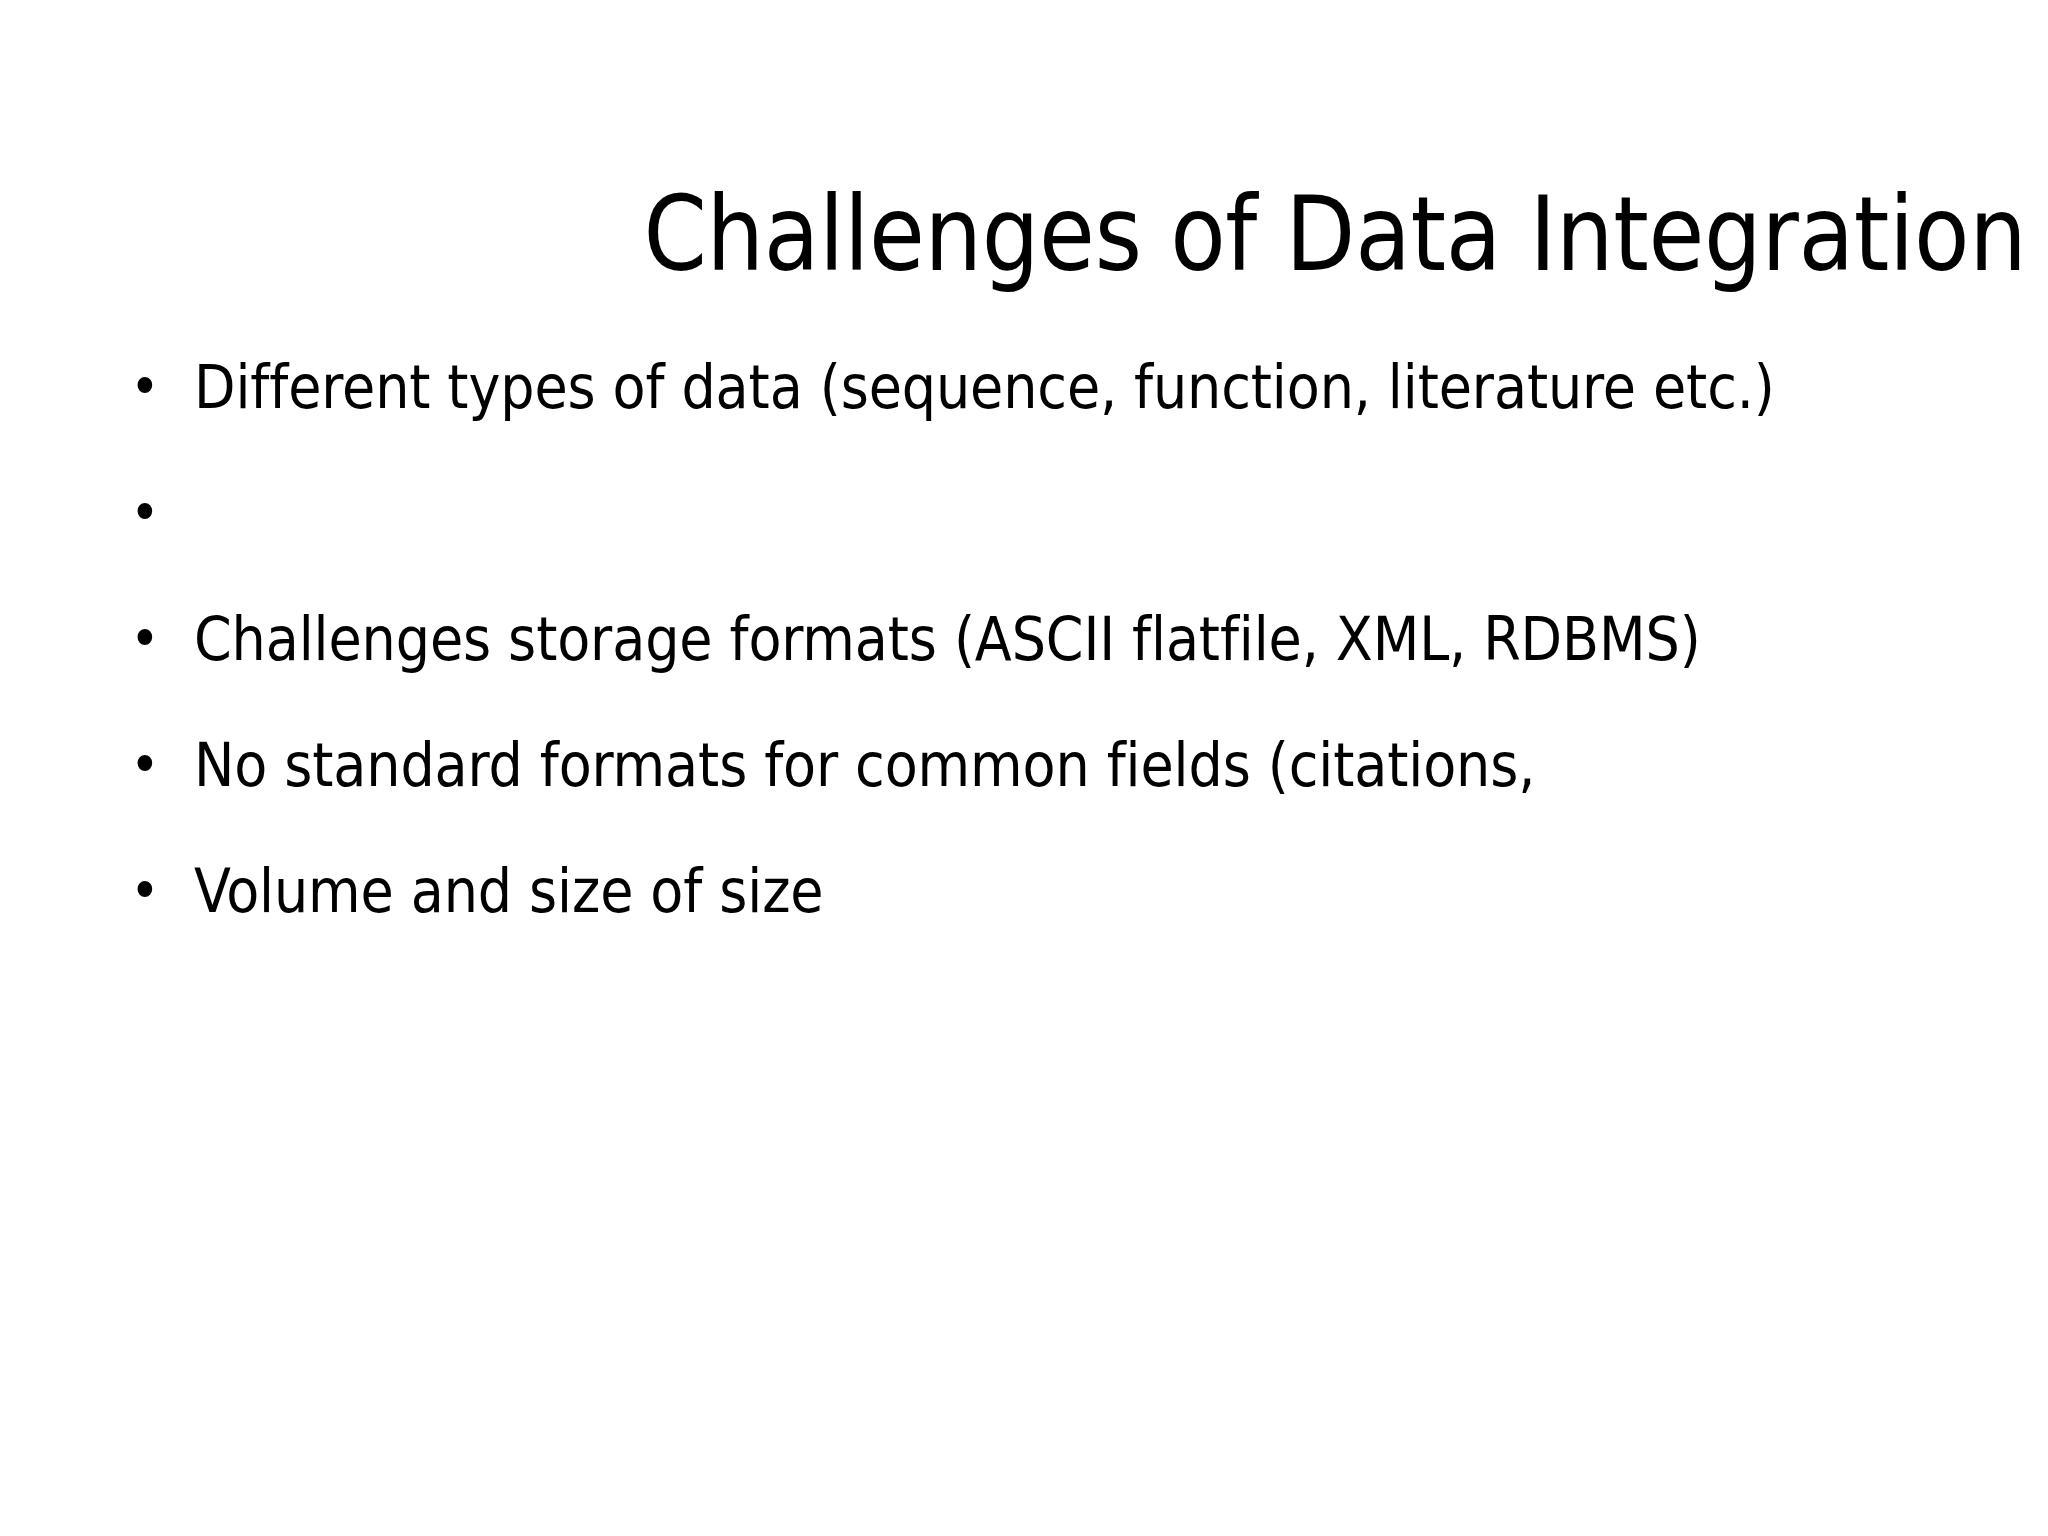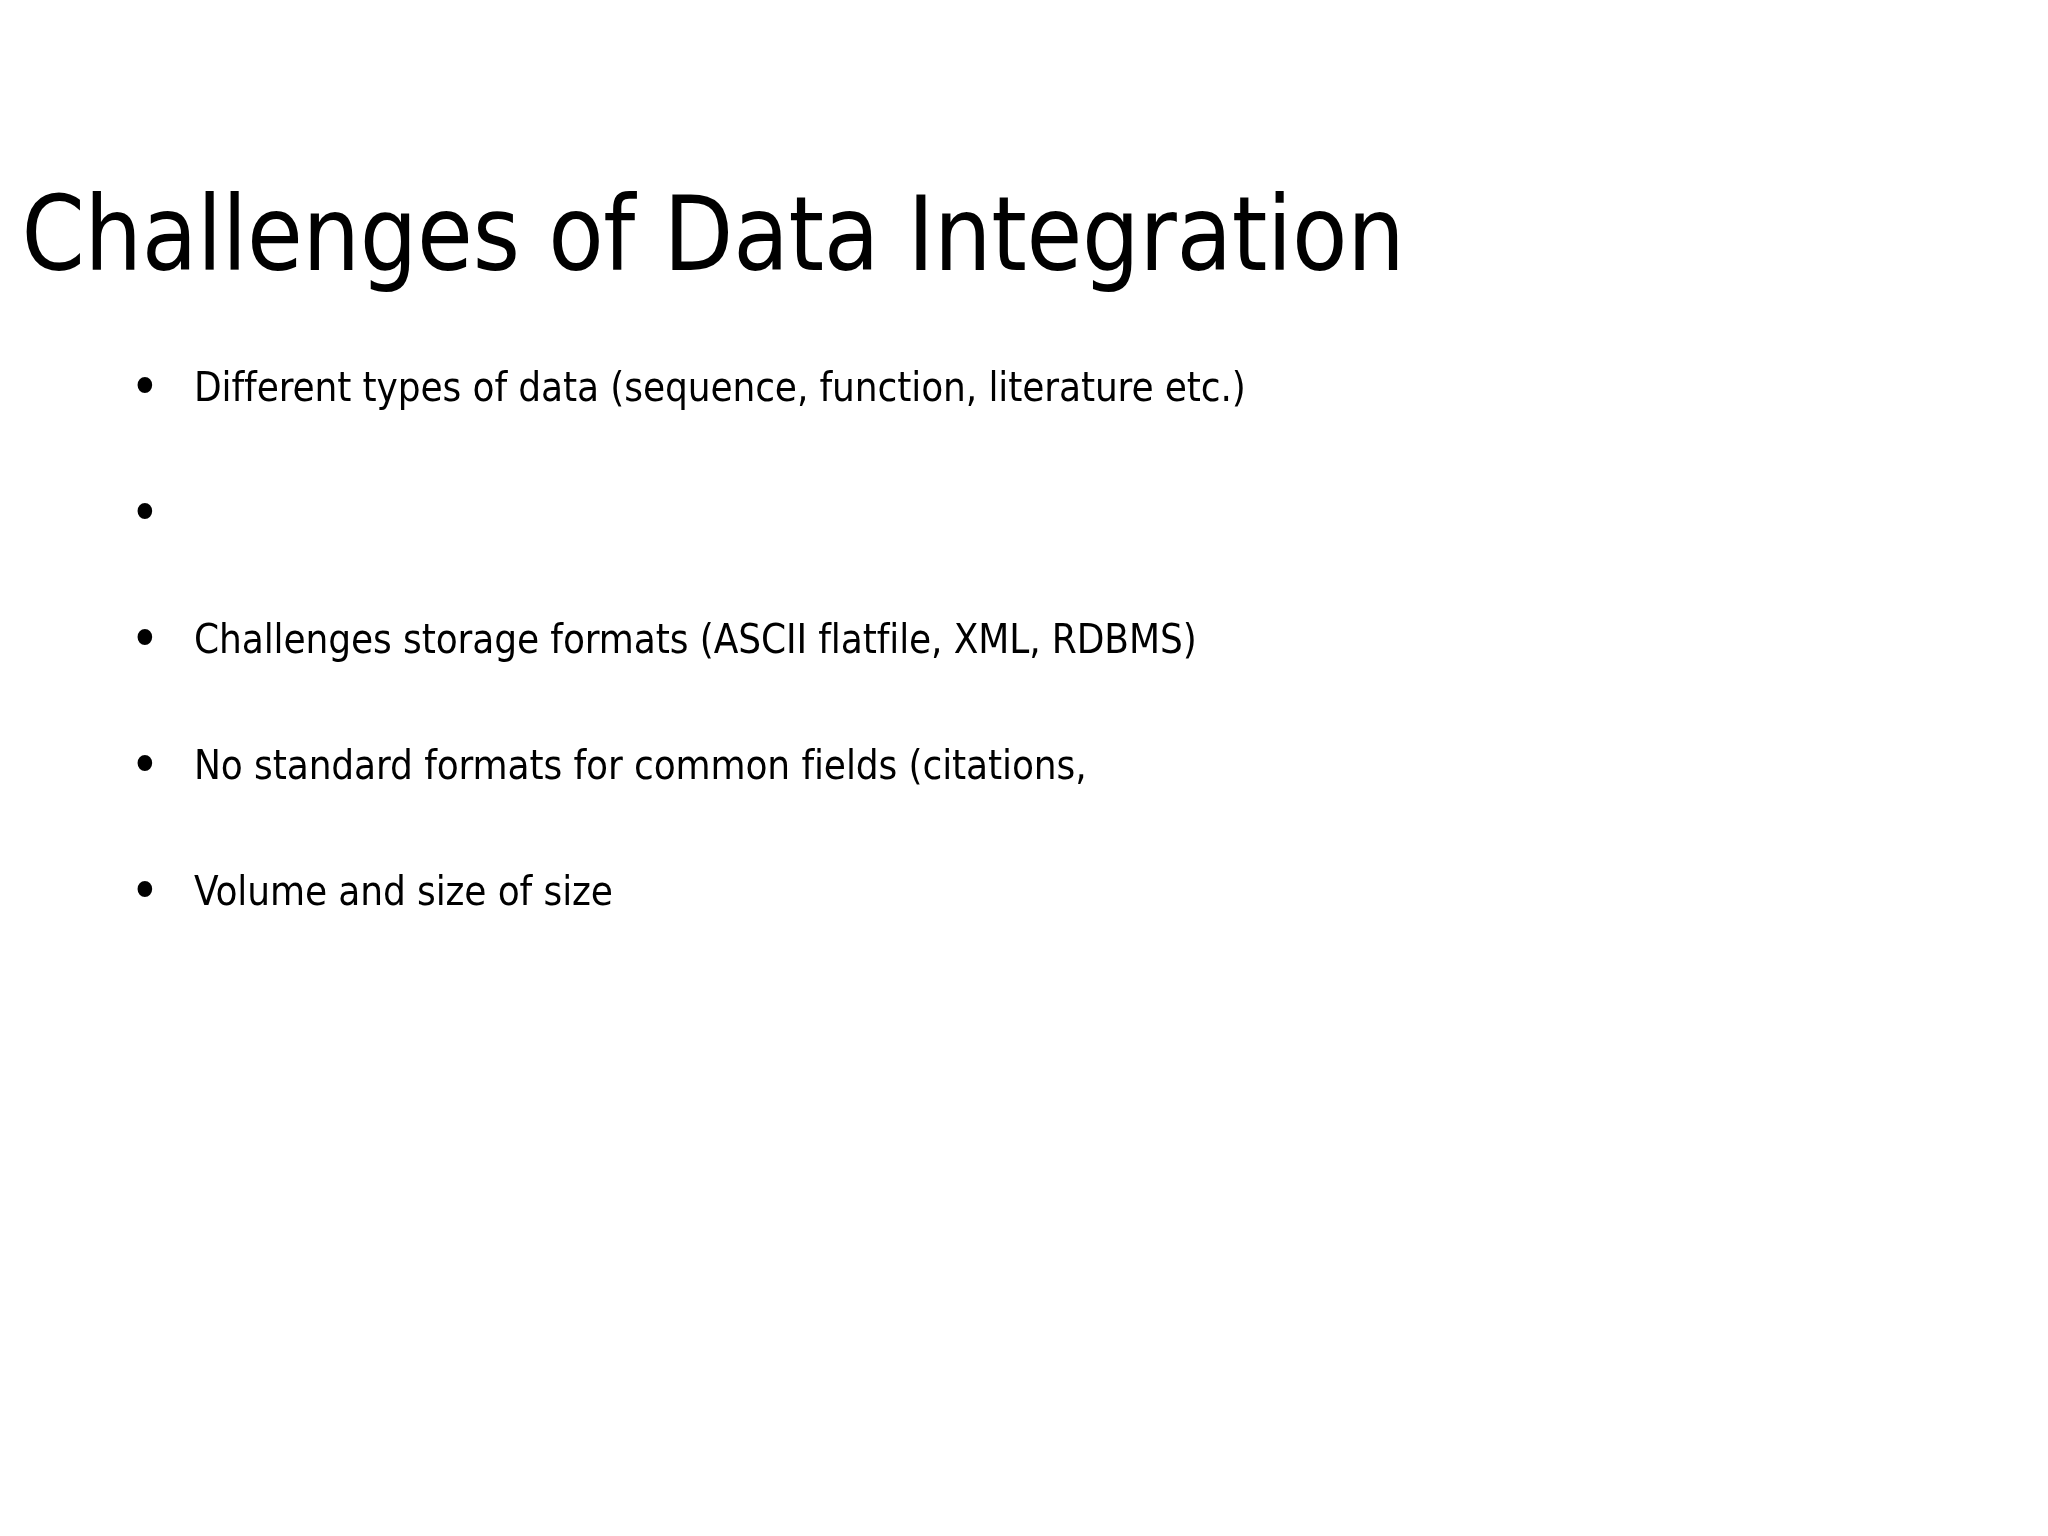--- a/index.html
+++ b/index.html
@@ -20,21 +20,21 @@
     overflow: hidden;
     box-sizing: border-box;
   }
 
   
   .title-block {
     position: absolute;
     left: 0;
     top: 108px;
     width: 2048px;
-    text-align: left;
+    text-align: right;
   }
   .slide-title {
     display: inline-block;
     font-size: 104px;
     line-height: 1.08;
     font-weight: 400;
     color: #000000;
     letter-spacing: -0.3px;
     white-space: nowrap;
     font-stretch: condensed;
@@ -63,21 +63,21 @@
     font-size: 56px;
     line-height: 70px;
     color: #000000;
     text-align: left;
     padding-left: 12px;
     box-sizing: border-box;
     user-select: none;
   }
   .bullet-text {
     flex: 1 1 auto;
-    font-size: 40px;
+    font-size: 60px;
     line-height: 70px;
     color: #000000;
     font-weight: 400;
     letter-spacing: -0.1px;
     max-width: 1720px;
   }
   .bullet-text .line2 {
     display: block;
   }
   

